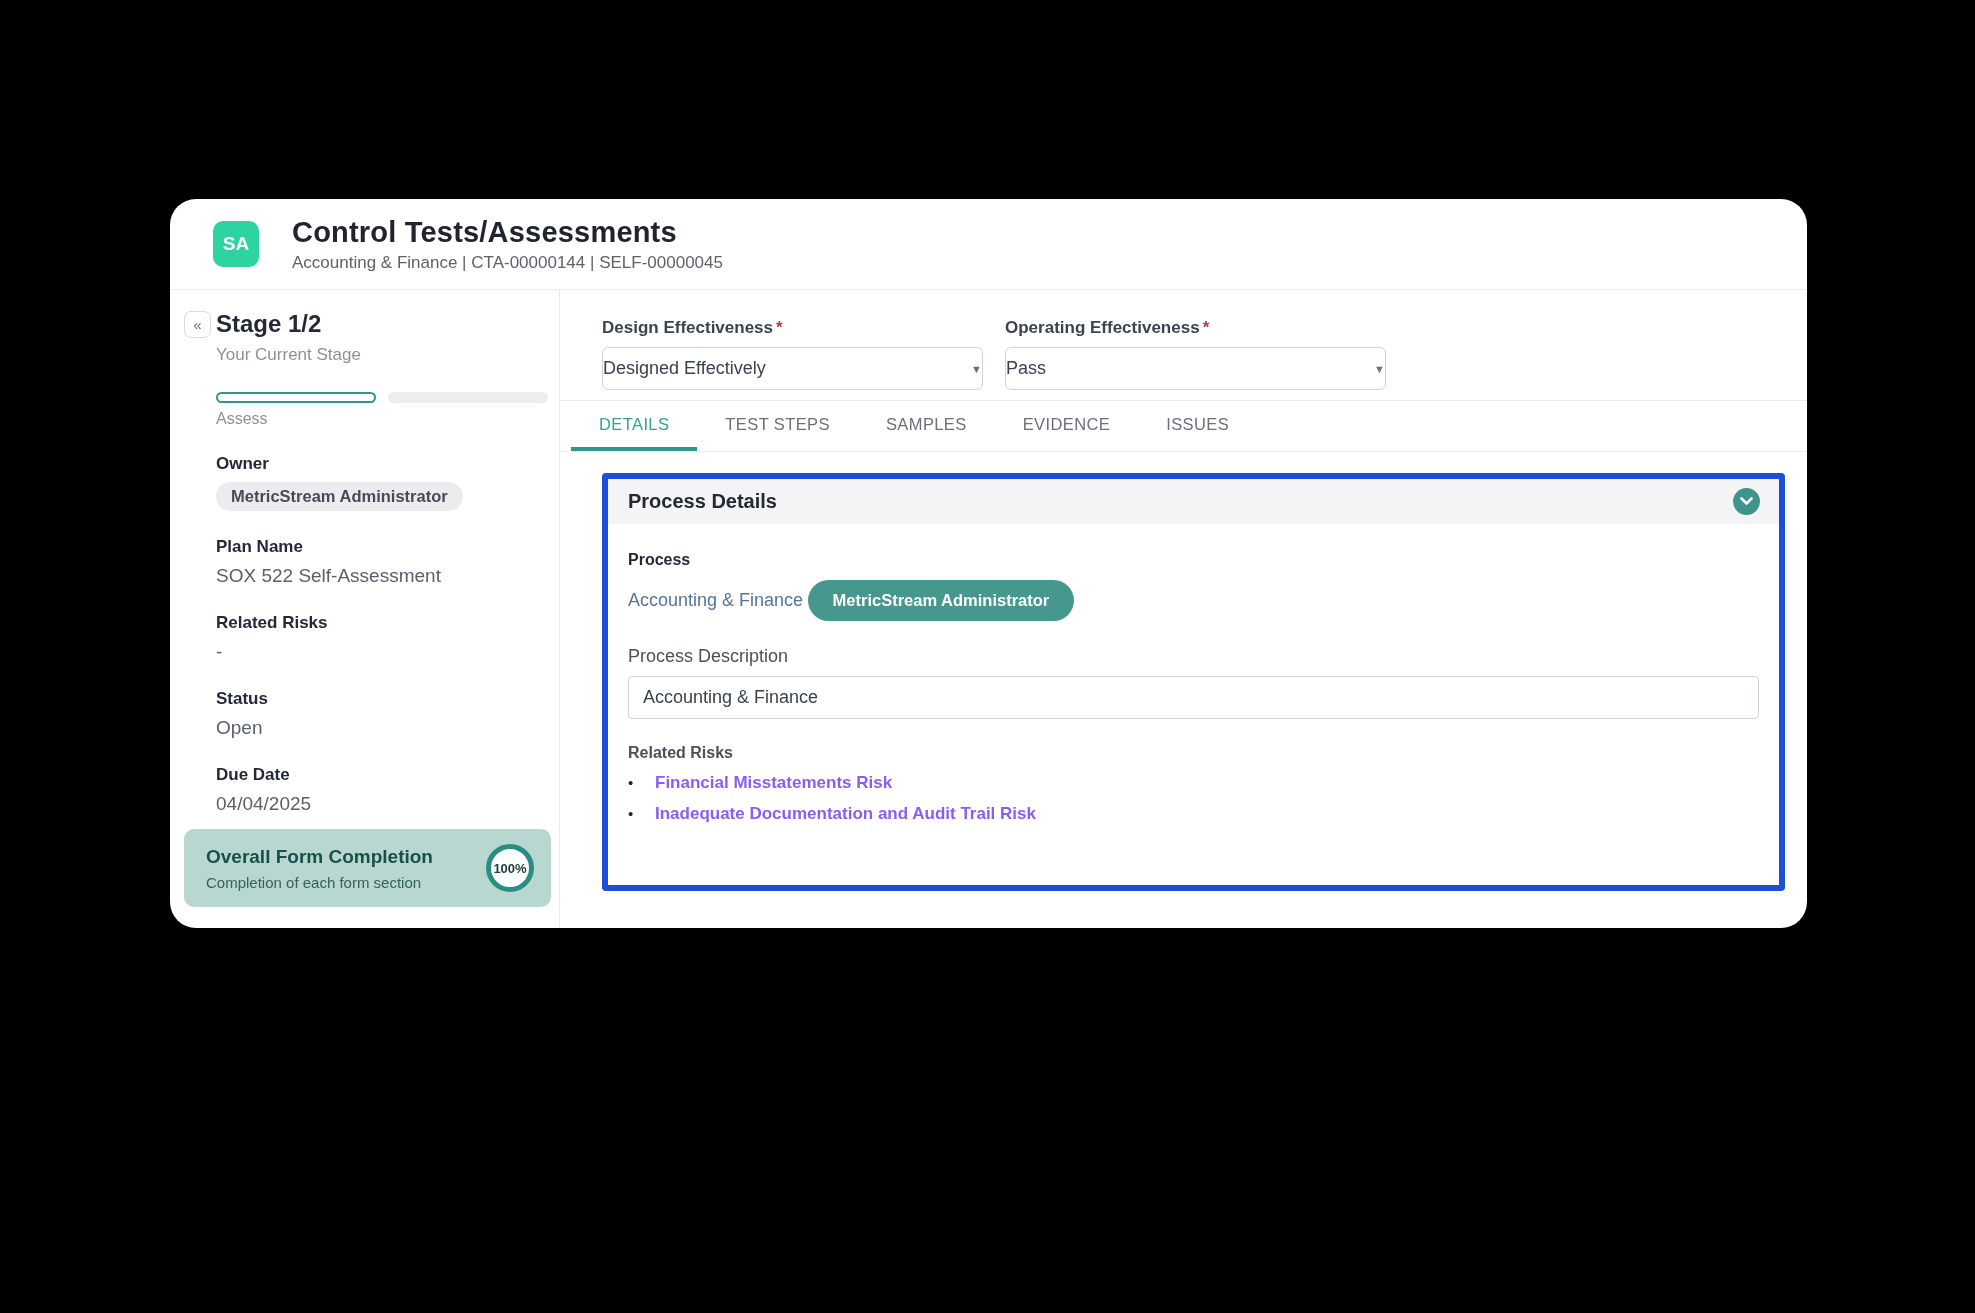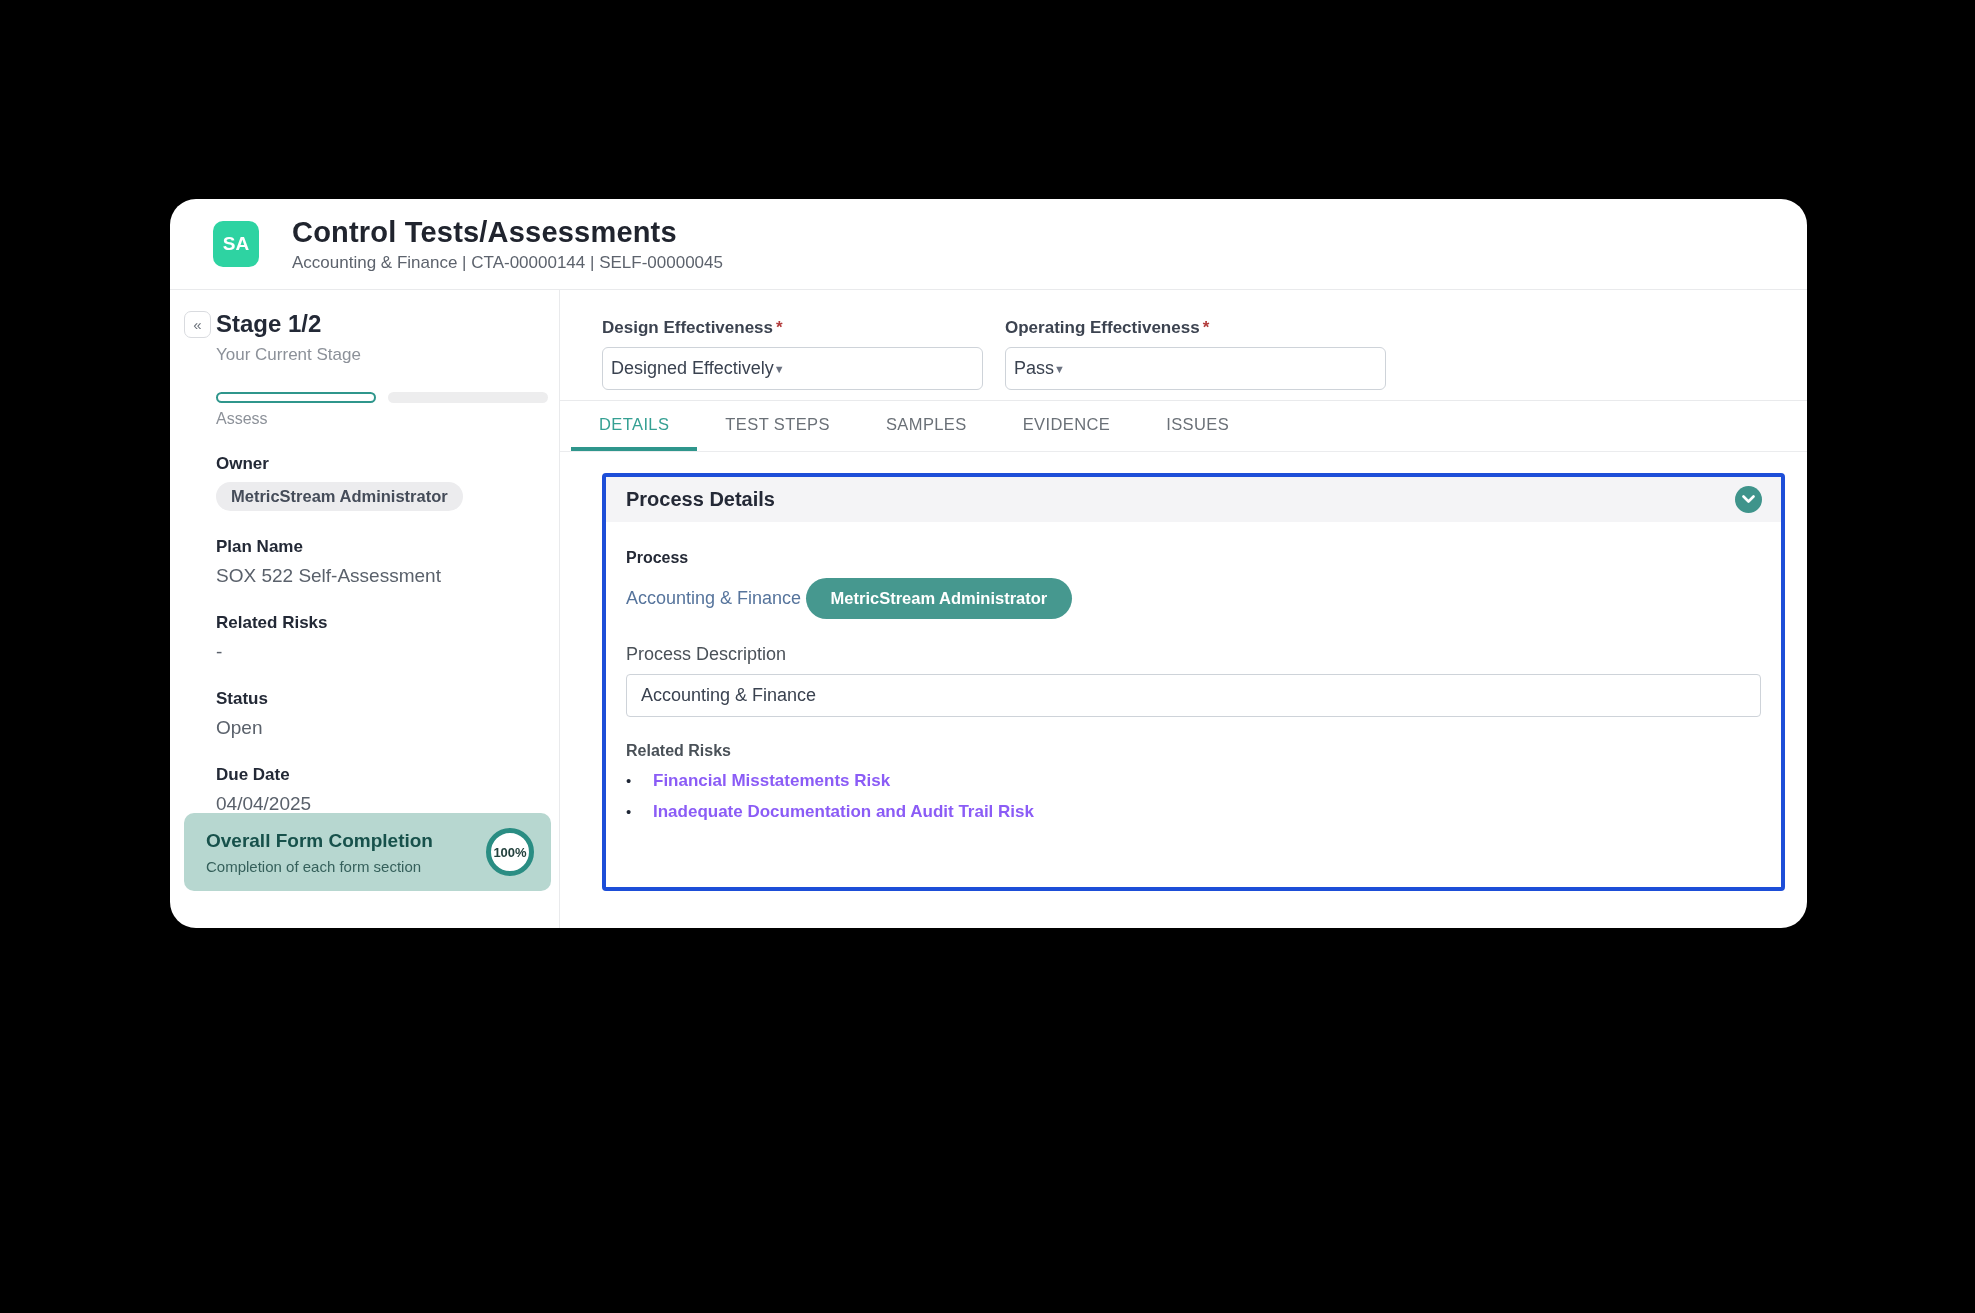--- a/index.html
+++ b/index.html
@@ -21,37 +21,37 @@
   .stage-subtitle { font-size:17px; color:#8c9199; margin-top:7px; }
   .progress-row { display:flex; gap:12px; margin-top:27px; }
   .seg { width:160px; height:11px; border-radius:7px; }
   .seg.done { background:#fff; border:2px solid #2f968c; }
   .seg.todo { background:#ededee; }
   .stage-step { font-size:16px; color:#8c9199; margin-top:7px; }
   .side-field { margin-top:26px; }
   .side-label { font-size:17px; font-weight:bold; color:#232936; }
   .side-value { font-size:19px; color:#5a616b; margin-top:8px; min-height:12px; }
   .chip { display:inline-block; background:#ececee; border-radius:15px; padding:5px 15px; font-size:16.5px; font-weight:bold; color:#454c59; margin-top:8px; }
-  .completion-panel { position:absolute; left:14px; right:8px; bottom:37px; height:78px; background:#b7d7d0; border-radius:10px; display:flex; align-items:center; justify-content:space-between; padding:0 17px 0 22px; }
+  .completion-panel { position:absolute; left:14px; right:8px; bottom:21px; height:78px; background:#b7d7d0; border-radius:10px; display:flex; align-items:center; justify-content:space-between; padding:0 17px 0 22px; }
   .completion-title { font-size:19px; font-weight:bold; color:#17514b; }
   .completion-subtitle { font-size:15px; color:#35605b; margin-top:6px; }
   .completion-circle { width:48px; height:48px; border-radius:50%; background:#fff; border:5px solid #2a8d83; display:flex; align-items:center; justify-content:center; font-size:13px; font-weight:bold; color:#23413d; }
   
   .main-col { flex:1; display:flex; flex-direction:column; min-width:0; }
   .effectiveness-row { display:flex; gap:22px; padding:28px 0 10px 42px; border-bottom:1px solid #e9eaec; }
   .field-group { width:381px; }
   .field-label { font-size:17px; font-weight:bold; color:#3c4350; }
   .req { color:#b23b3b; margin-left:3px; }
-  .select-box { margin-top:9px; height:43px; border:1px solid #ced3d9; border-radius:6px; background:#fff; display:flex; align-items:center; justify-content:flex-start; padding:0 8px; cursor:pointer; }
+  .select-box { margin-top:9px; height:43px; border:1px solid #ced3d9; border-radius:6px; background:#fff; display:flex; align-items:center; justify-content:space-between; padding:0 0; cursor:pointer; }
   .select-value { font-size:18px; color:#3a4250; }
   .caret { font-size:11px; color:#6b7280; }
   .tabs-bar { flex:none; height:51px; border-bottom:1px solid #ebecee; display:flex; align-items:stretch; padding-left:11px; }
   .tab { display:flex; align-items:center; padding:0 28px; font-size:16.5px; letter-spacing:.4px; color:#6a7077; cursor:pointer; border-bottom:4px solid transparent; }
   .tab.active { color:#35a093; border-bottom-color:#2f968c; }
-  .proc-card { margin:21px 22px 0 42px; height:418px; border:4px solid #1d4ed8; border-radius:4px; overflow:hidden; background:#fff; }
+  .proc-card { margin:21px 22px 0 42px; height:418px; border:6px solid #1d4ed8; border-radius:4px; overflow:hidden; background:#fff; }
   .proc-card-header { height:45px; background:#f4f4f6; display:flex; align-items:center; justify-content:space-between; padding:0 19px 0 20px; }
   .proc-card-title { font-size:20px; font-weight:bold; color:#242936; }
   .collapse-circle { width:27px; height:27px; border-radius:50%; background:#3f948b; border:none; display:flex; align-items:center; justify-content:center; cursor:pointer; }
   .proc-body { padding:27px 20px 0 20px; }
   .mini-label { font-size:16px; font-weight:bold; color:#242936; }
   .proc-link { display:inline-block; font-size:18px; color:#56749c; margin-top:11px; cursor:pointer; }
   .owner-label { margin-top:26px; }
   .teal-pill { display:inline-block; margin-top:11px; background:#46988f; color:#fff; font-size:16.5px; font-weight:bold; padding:11px 25px; border-radius:21px; }
   .desc-label { margin-top:25px; font-size:18px; color:#4a5158; }
   .desc-input { display:block; margin-top:9px; width:100%; height:43px; border:1px solid #ced3d9; border-radius:4px; padding:0 14px; font-size:18px; color:#3a4250; font-family:"Liberation Sans", sans-serif; outline:none; }

